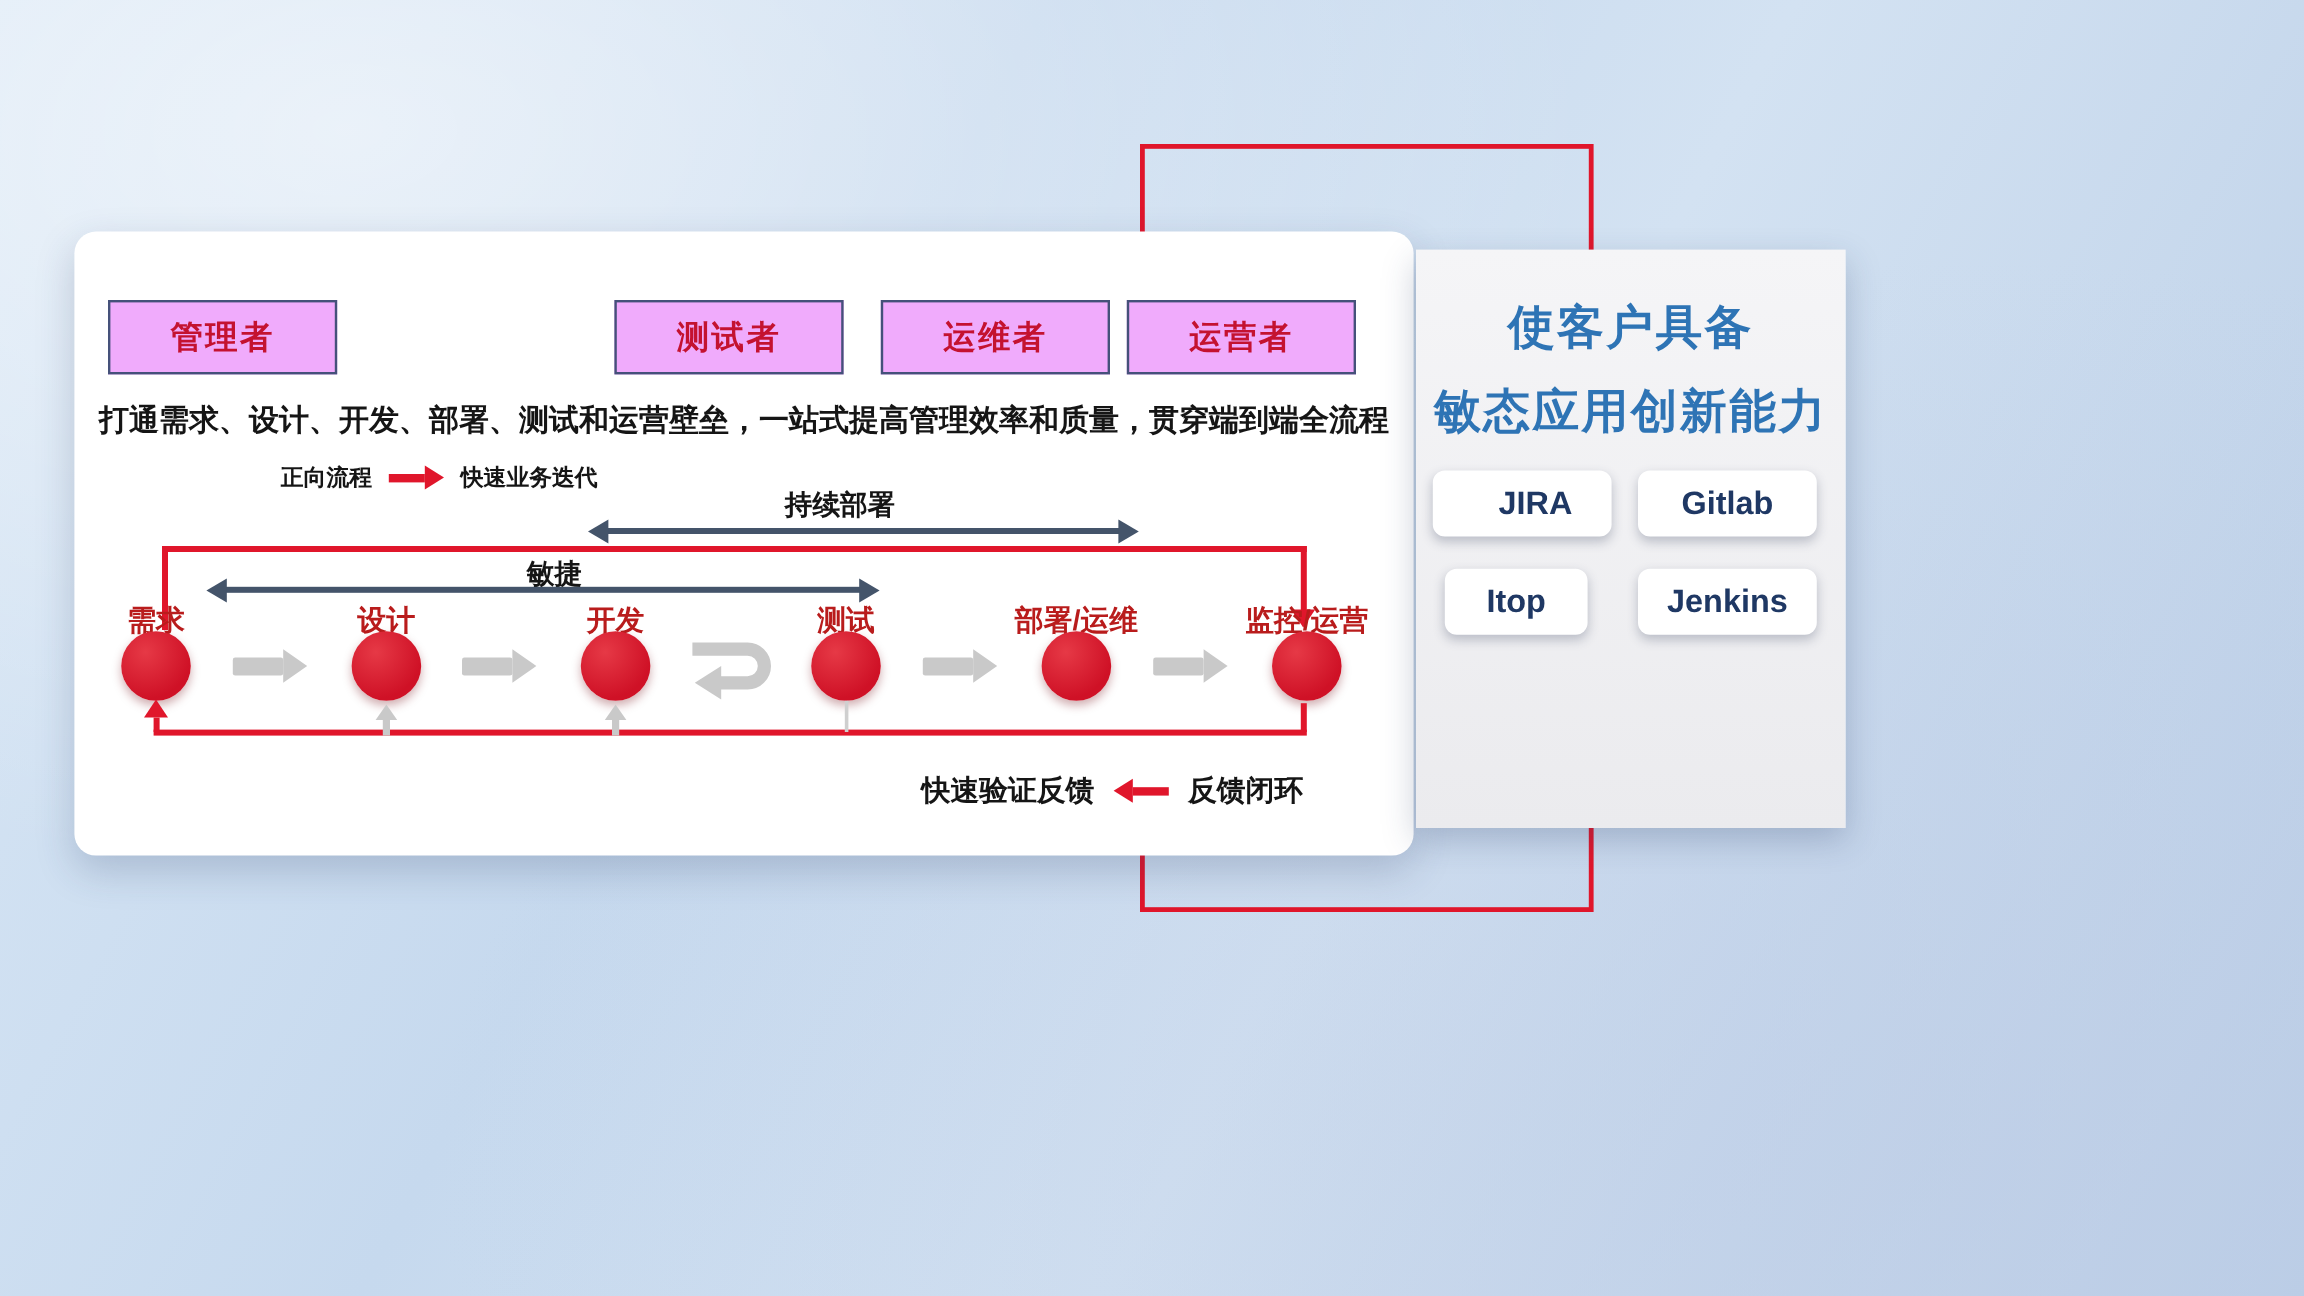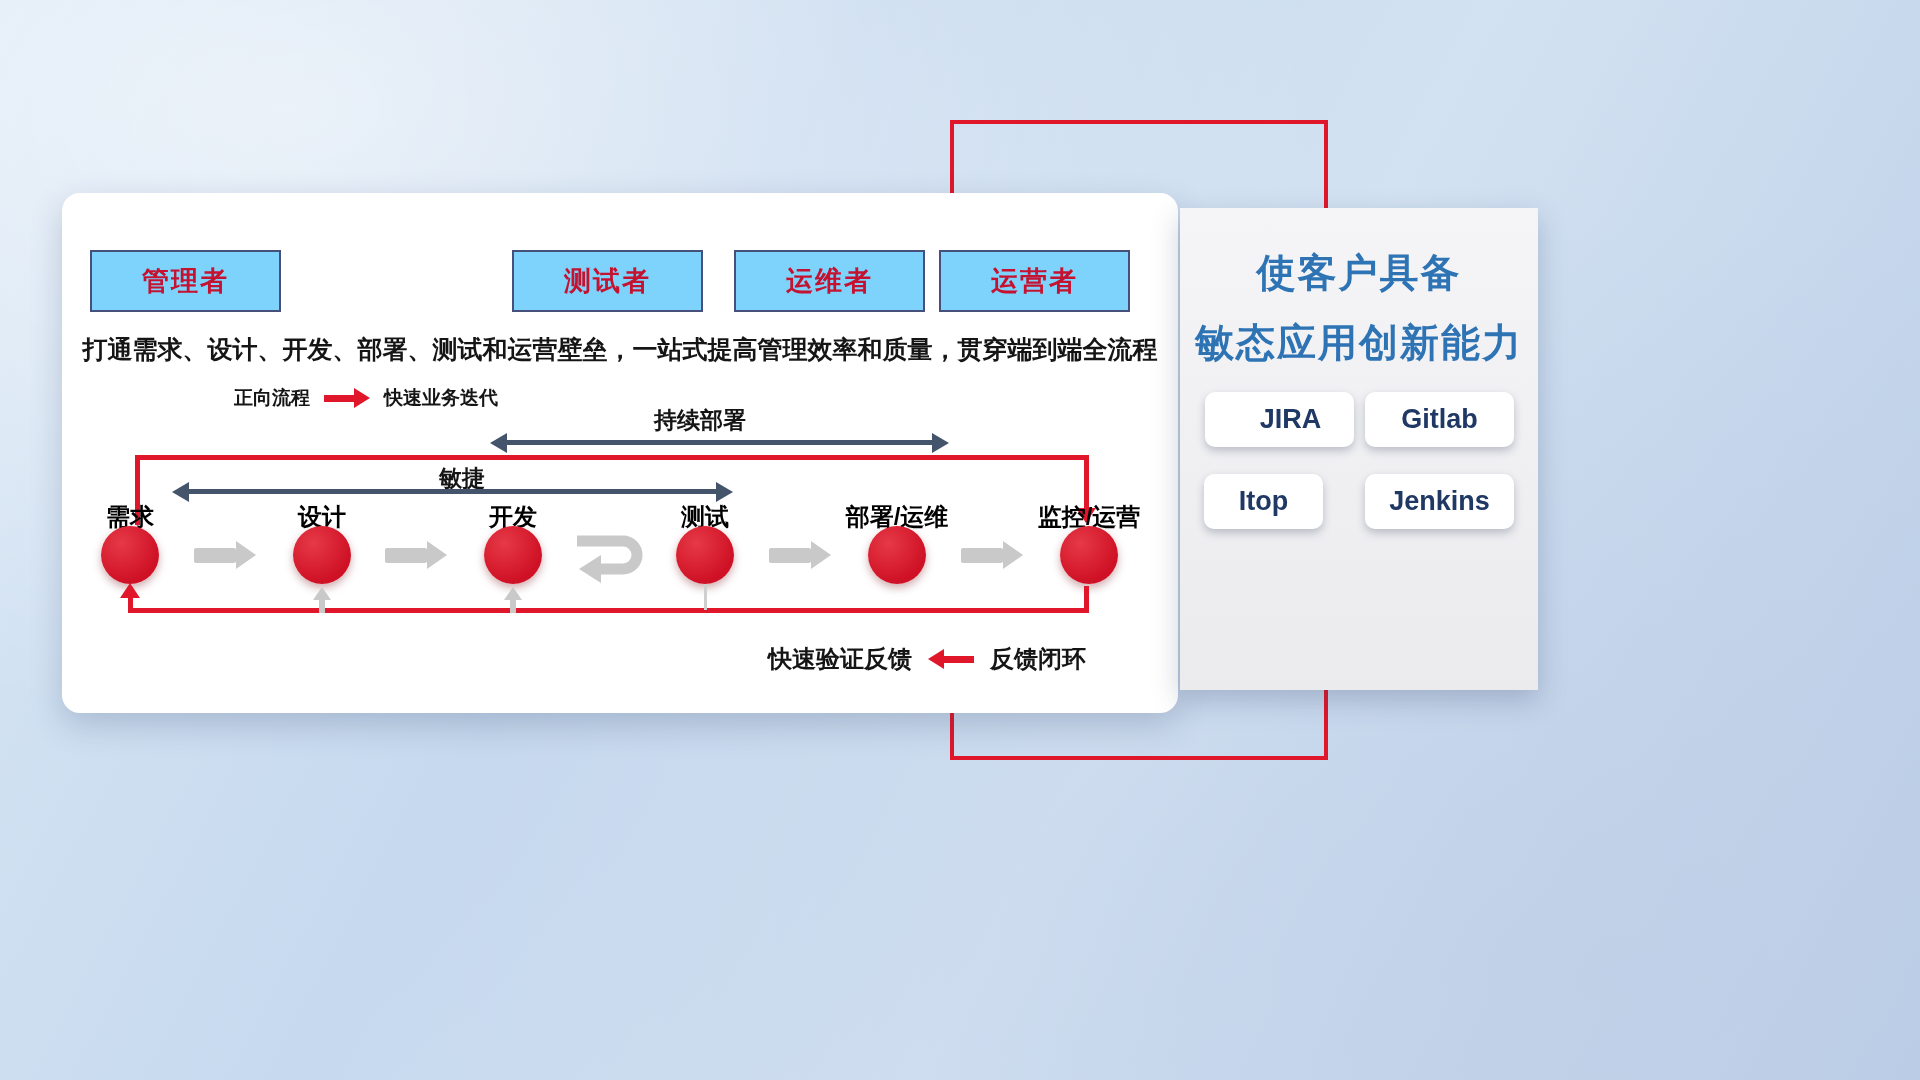--- a/index.html
+++ b/index.html
@@ -24,21 +24,21 @@
 
   
   .main-card {
     position:absolute; left:62px; top:193px; width:1116px; height:520px;
     background:#ffffff; border-radius:18px; z-index:2;
     box-shadow:0 12px 32px rgba(40,60,100,.22);
   }
 
   .role-box {
     position:absolute; top:57px; width:191px; height:62px;
-    border:2px solid #45517a; background:#7dd3fc;
+    border:2px solid #45517a; background:#f0abfc;
     display:flex; align-items:center; justify-content:center;
     color:#c41230; font-size:27px; font-weight:bold; letter-spacing:2px;
   }
 
   .description {
     position:absolute; top:140px; left:20px; width:1076px;
     text-align:center; font-size:25px; font-weight:bold; color:#151515;
   }
 
   .legend-forward {
@@ -74,21 +74,21 @@
     border-top:15px solid #e0162b; border-left:10px solid transparent; border-right:10px solid transparent;
   }
   .red-head-up {
     position:absolute; width:0; height:0;
     border-bottom:15px solid #e0162b; border-left:10px solid transparent; border-right:10px solid transparent;
   }
 
   
   .stage-label {
     position:absolute; top:308px; width:180px; text-align:center;
-    font-size:24px; font-weight:bold; color:#000000;
+    font-size:24px; font-weight:bold; color:#b91c1c;
   }
   .stage-circle {
     position:absolute; top:333px; width:58px; height:58px; border-radius:50%;
     background:radial-gradient(circle at 35% 30%, #e63946, #cf1126 70%);
     box-shadow:0 4px 8px rgba(120,20,30,.35);
   }
 
   .garrow { position:absolute; top:348px; display:flex; align-items:center; }
   .garrow .body { width:42px; height:15px; background:#c9c9c9; border-radius:2px; }
   .garrow .head { width:0; height:0; border-left:20px solid #c9c9c9; border-top:14px solid transparent; border-bottom:14px solid transparent; }
@@ -224,21 +224,21 @@
         </span>
       <span>反馈闭环</span>
     </div>
 
   </div>
 
   <div class="side-panel">
     <div class="panel-title" style="top:38px;">使客户具备</div>
     <div class="panel-title" style="top:108px;">敏态应用创新能力</div>
 
-    <div class="tool-chip" style="left:25px;  top:184px; width:149px;padding-left:22px;">
+    <div class="tool-chip" style="left:14px;  top:184px; width:149px;padding-left:22px;">
         <span>JIRA</span>
       </div>
     <div class="tool-chip" style="left:185px; top:184px; width:149px;">
         <span>Gitlab</span>
       </div>
     <div class="tool-chip" style="left:24px;  top:266px; width:119px;text-align:right;">
         <span>Itop</span>
       </div>
     <div class="tool-chip" style="left:185px; top:266px; width:149px;">
         <span>Jenkins</span>

